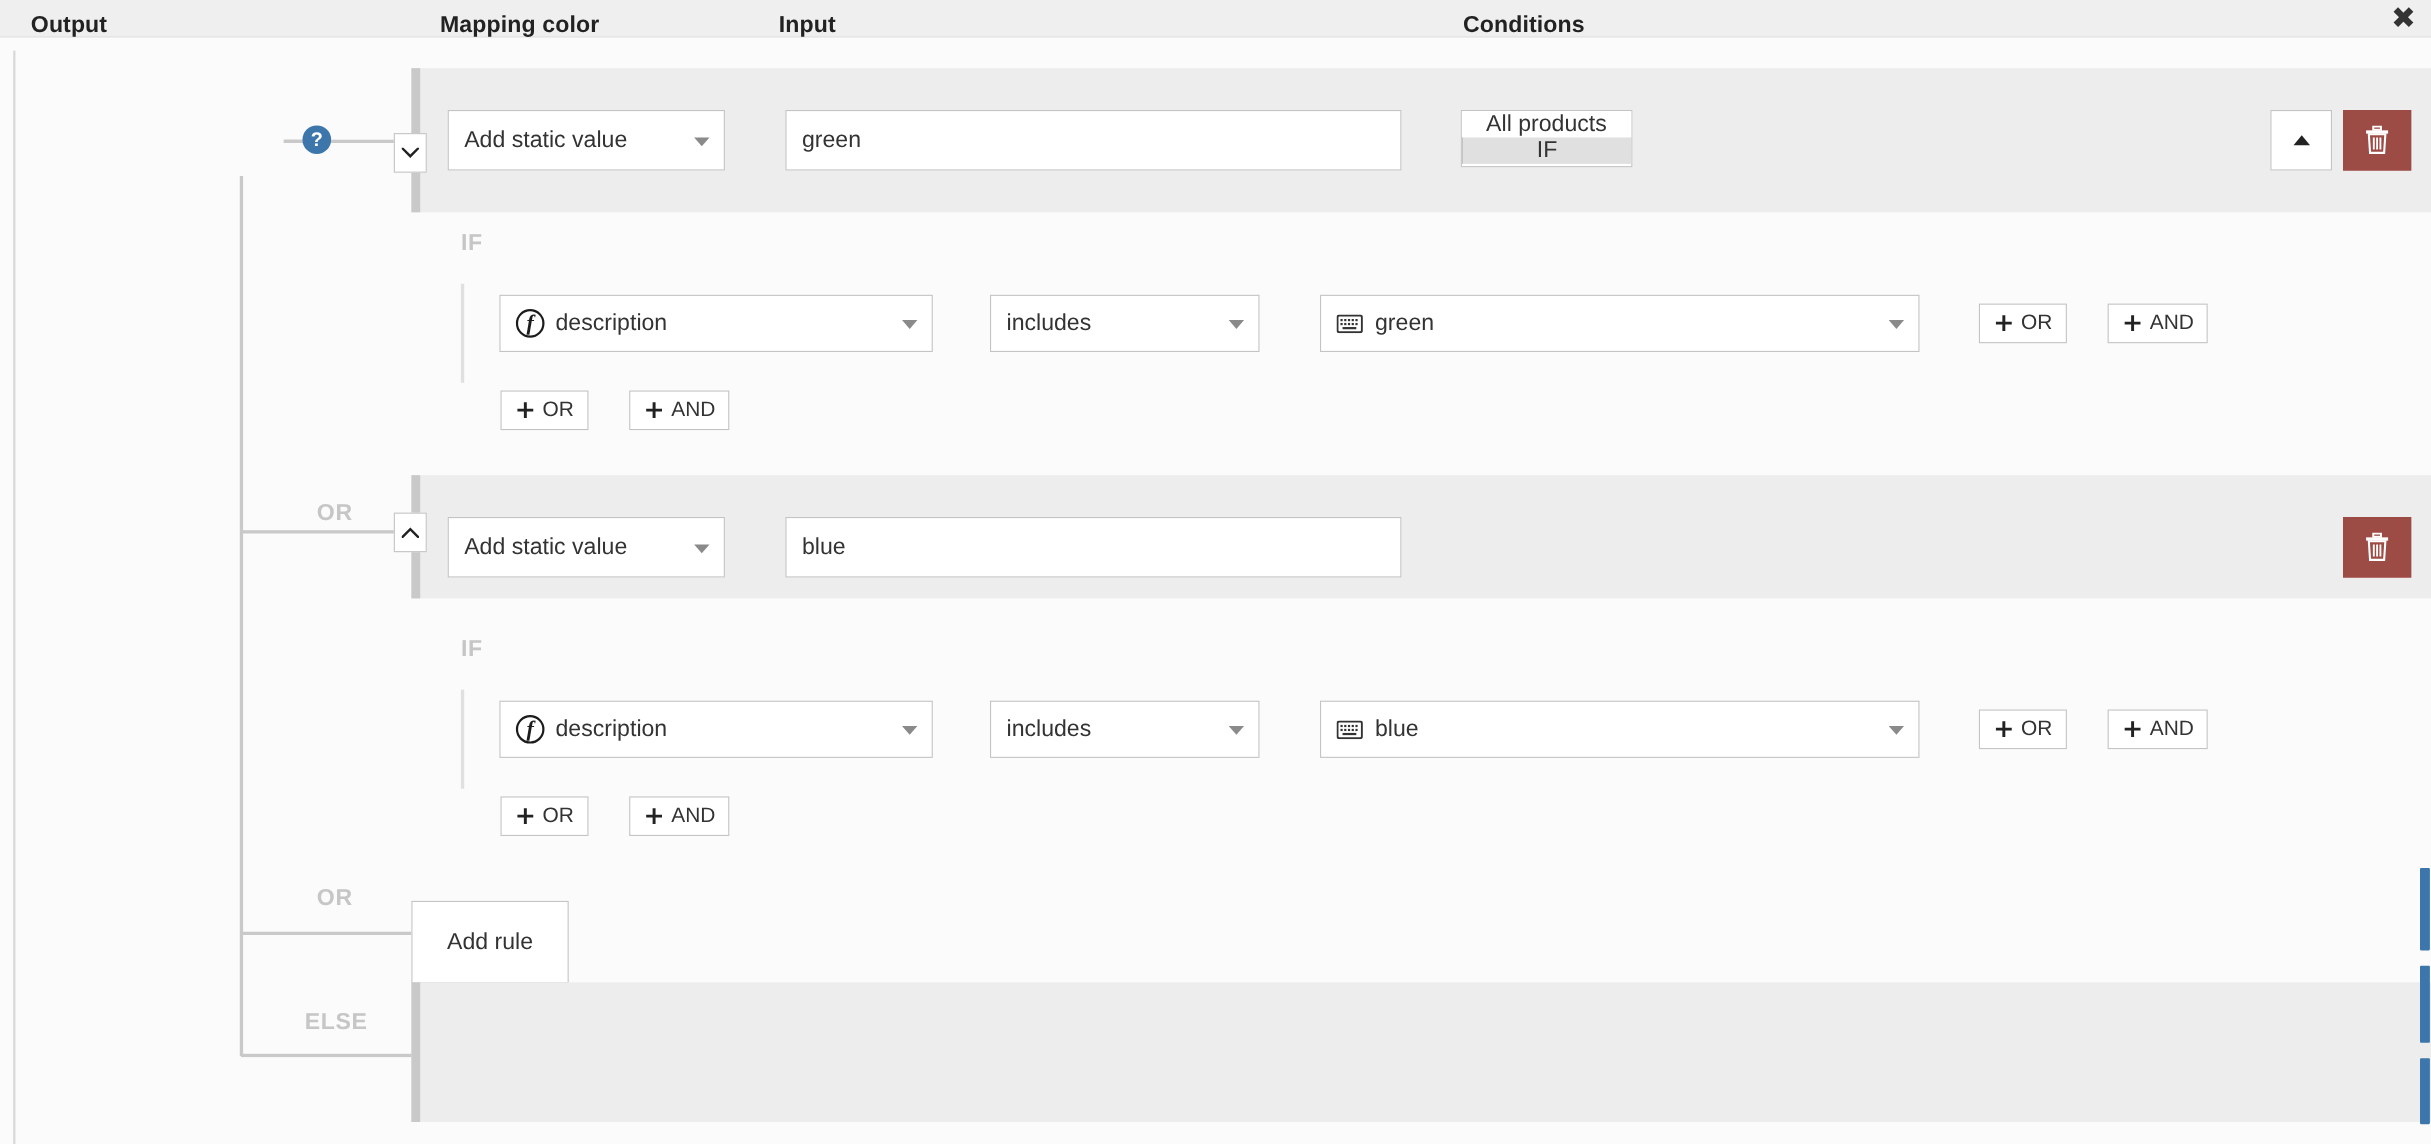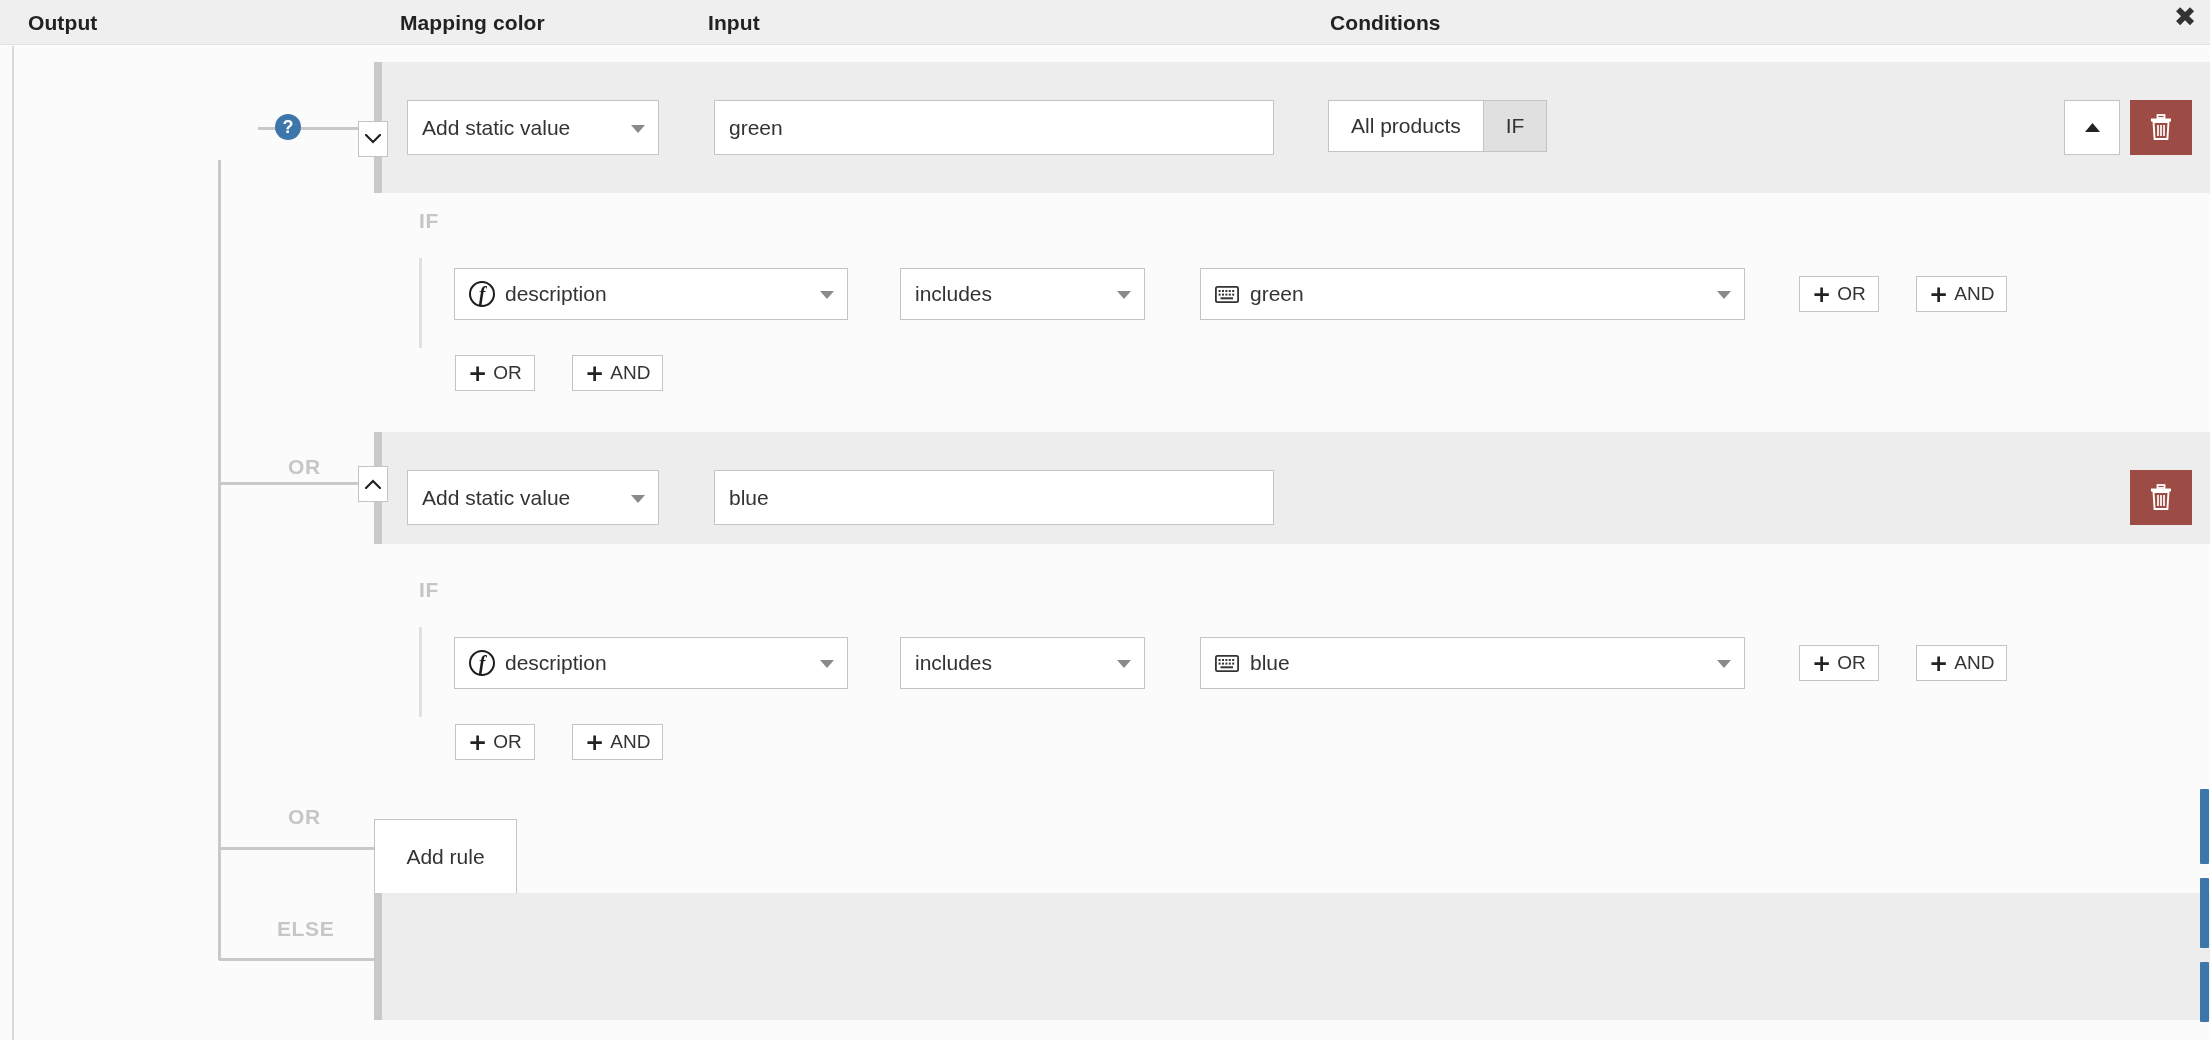--- a/index.html
+++ b/index.html
@@ -8,21 +8,21 @@
     width: 2210px; height: 1040px;
     background: #fbfbfb;
     font-family: "Liberation Sans", sans-serif;
     overflow: hidden;
   }
 
   #root { position: relative; width: 2210px; height: 1040px; background:#fbfbfb; }
 
   
   .header {
-    position: absolute; left: 0; top: 0; width: 2210px; height: 45px;
+    position: absolute; left: 0; top: 0; width: 2210px; height: 34px;
     background: #efefef;
     border-bottom: 1px solid #e2e2e2;
   }
   .header .h-cell {
     position: absolute; top: 11px;
     font-size: 21px; font-weight: bold; color: #222;
     letter-spacing: .1px;
   }
   .h-output     { left: 28px; }
   .h-mapping    { left: 400px; }
@@ -100,21 +100,21 @@
     background: #3d76ab;
     color: #fff; font-size: 18px; font-weight: bold;
     display: flex; align-items: center; justify-content: center;
     font-family: "Liberation Sans", sans-serif;
     cursor: pointer; z-index: 6;
   }
 
   
   .seg {
     position: absolute; display: flex; height: 52px;
-    border: 1px solid #c4c4c4; background: #fff;
+    border: 1px solid #c4c4c4; background: #fff; flex-direction: column;
   }
   .seg > div {
     display: flex; align-items: center; justify-content: center;
     font-size: 21px; color: #333; cursor: pointer;
   }
   .seg .seg-all { padding: 0 22px; background: #fff; }
   .seg .seg-if  { padding: 0 22px; background: #e0e0e0; border-left: 1px solid #c4c4c4; }
 
   
   .btn {

